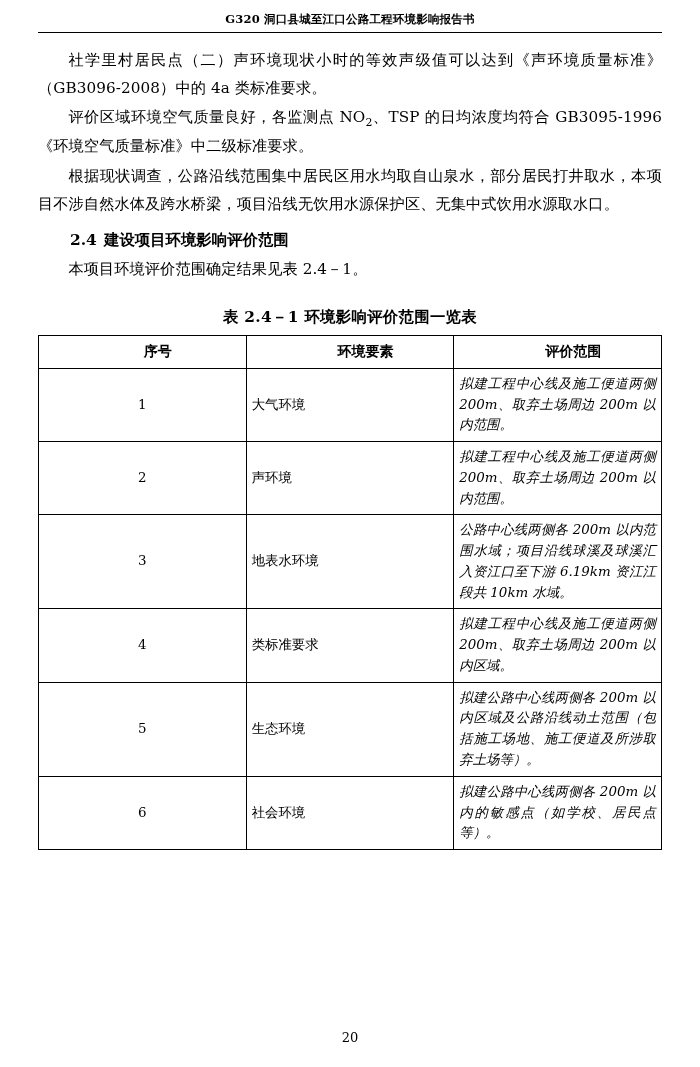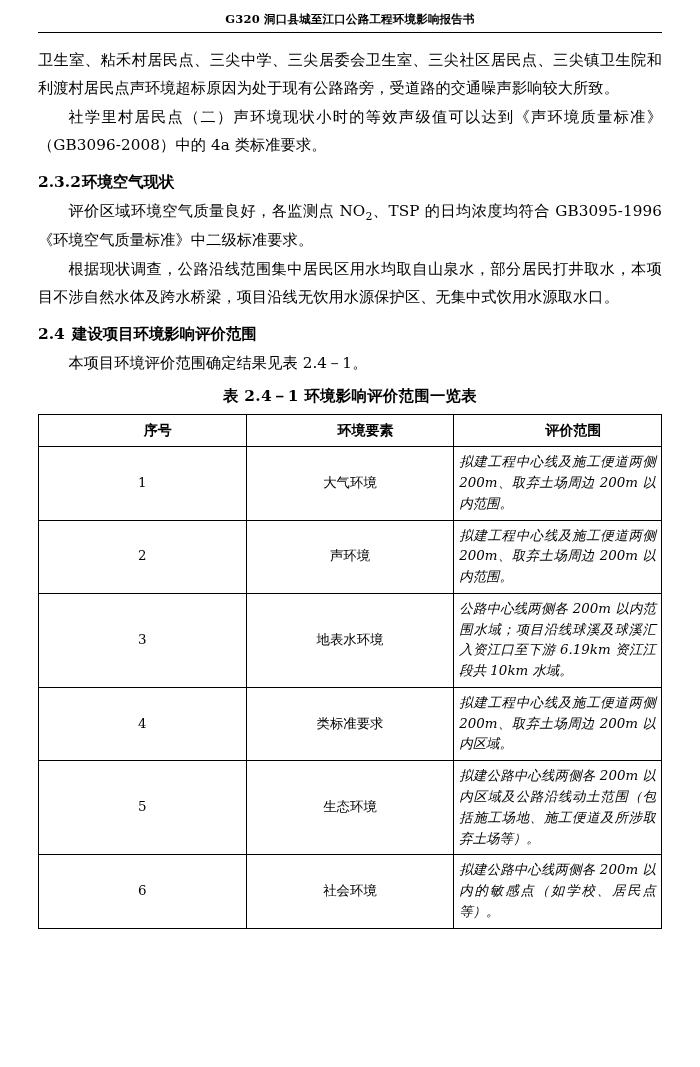--- a/index.html
+++ b/index.html
@@ -52,26 +52,27 @@
     margin: 9px 0 3px 0;
     text-indent: 0;
     line-height: 1.7;
   }
   h3.sec-heading .num {
     display: inline-block;
     min-width: 44px;
   }
   h3.sec-heading.wide .num {
     min-width: 34px;
+    margin-left: 32px;
   }
   .table-caption {
     text-align: center;
     font-size: 15.4px;
     font-weight: bold;
-    margin: 8px 0 7px 0;
+    margin: 23px 0 7px 0;
     letter-spacing: 0.3px;
   }
   table.data-table {
     border-collapse: collapse;
     width: 100%;
     table-layout: fixed;
     font-size: 13.4px;
   }
   table.data-table th,
   table.data-table td {
@@ -84,21 +85,20 @@
     text-align: center;
     font-weight: bold;
     font-size: 14px;
     padding-left: 36px;
   }
   td.c-idx {
     text-align: center;
     width: 46px;
   }
   td.c-factor {
-    text-align: center;
     width: 104px;
   }
   td.c-scope {
     text-align: justify;
     text-justify: inter-ideograph;
     padding-left: 7px;
     padding-right: 7px;
     font-style: italic;
   }
   .page-number {
@@ -115,27 +115,23 @@
   }
 </style>
 </head>
 <body>
 
 <div class="page">
 
   <div class="header">G320 洞口县城至江口公路工程环境影响报告书</div>
   <div class="header-rule"></div>
 
-  <p class="body-text no-indent">卫生室、粘禾村居民点、三尖中学、三尖居委会卫生室、三尖社区居民点、三尖镇卫生院和利渡村居民点声环境超标原因为处于现有公路路旁，受道路的交通噪声影响较大所致。</p>
 
   <p class="body-text">社学里村居民点（二）声环境现状小时的等效声级值可以达到《声环境质量标准》（GB3096-2008）中的 4a 类标准要求。</p>
 
-  <h3 class="sec-heading">
-    <span class="num">2.3.2</span><span>环境空气现状</span>
-  </h3>
 
   <p class="body-text"><span>评价区域环境空气质量良好，各监测点 NO</span><sub>2</sub><span>、TSP 的日均浓度均符合 GB3095-1996《环境空气质量标准》中二级标准要求。</span></p>
 
 
 
   <p class="body-text">根据现状调查，公路沿线范围集中居民区用水均取自山泉水，部分居民打井取水，本项目不涉自然水体及跨水桥梁，项目沿线无饮用水源保护区、无集中式饮用水源取水口。</p>
 
   <h3 class="sec-heading wide">
     <span class="num">2.4</span><span>建设项目环境影响评价范围</span>
   </h3>
@@ -180,14 +176,15 @@
       </tr>
       <tr>
         <td class="c-idx">6</td>
         <td class="c-factor">社会环境</td>
         <td class="c-scope">拟建公路中心线两侧各 200m 以内的敏感点（如学校、居民点等）。</td>
       </tr>
 
     </tbody>
   </table>
 
+  <div class="page-number">20</div>
 
 </div>
 
 </body></html>

